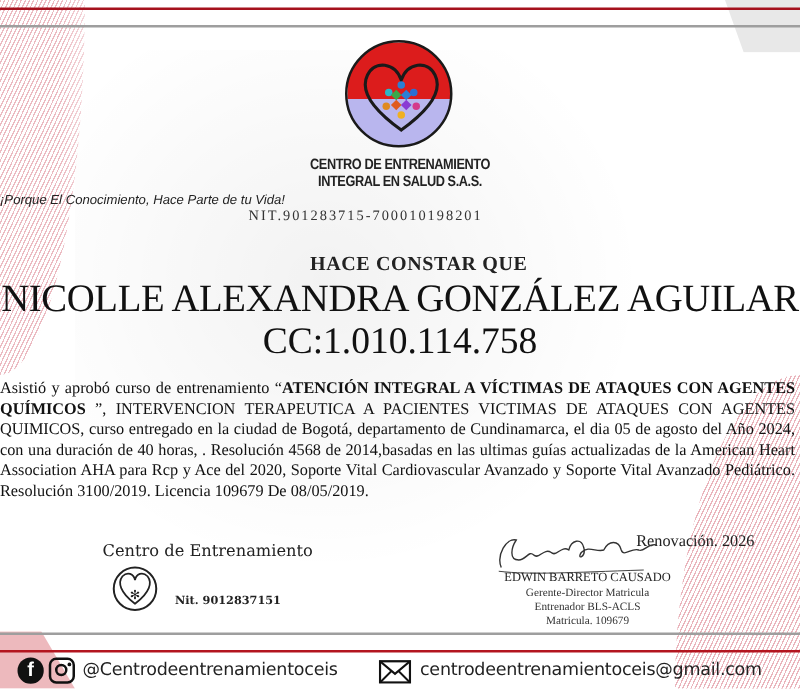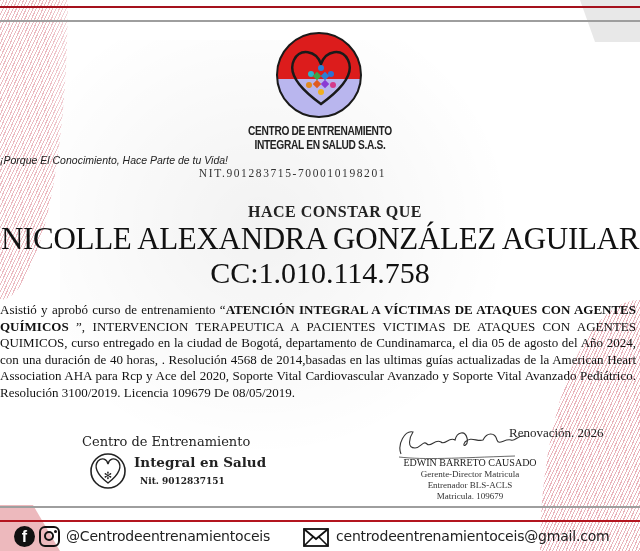--- a/index.html
+++ b/index.html
@@ -142,21 +142,20 @@
 
 <p class="body-text"><span>Asistió y aprobó  curso de entrenamiento “</span><b>ATENCIÓN INTEGRAL A VÍCTIMAS DE ATAQUES CON AGENTES QUÍMICOS</b><span> ”, INTERVENCION TERAPEUTICA A PACIENTES  VICTIMAS DE ATAQUES CON AGENTES QUIMICOS, curso entregado en la ciudad de Bogotá, departamento de Cundinamarca, el dia 05 de agosto del Año 2024,  con una duración  de 40 horas, . Resolución 4568 de 2014,basadas en las ultimas guías actualizadas de la American Heart Association AHA para Rcp y Ace del 2020, Soporte Vital Cardiovascular Avanzado y Soporte Vital Avanzado Pediátrico. Resolución 3100/2019.  Licencia 109679 De 08/05/2019.</span></p>
 
 <div class="stamp">
   <div class="stamp-line1">Centro de Entrenamiento</div>
   <svg class="stamp-emblem" viewBox="0 0 40 40">
     <circle cx="20" cy="21" r="17" fill="none" stroke="#222" stroke-width="1.6"></circle>
     <path d="M20 33 C8 24 6 16 10 11 C14 7 19 9 20 14 C21 9 26 7 30 11 C34 16 32 24 20 33 Z" fill="none" stroke="#222" stroke-width="1.4"></path>
     <text x="20" y="29" text-anchor="middle" font-size="10" font-family="DejaVu Sans, sans-serif" fill="#222">✻</text>
   </svg>
-  <div class="stamp-line2">Integral en Salud</div>
   <div class="stamp-nit">Nit. 9012837151</div>
 </div>
 
 <div class="renov">Renovación. 2026</div>
 <svg class="signature" viewBox="0 0 140 40">
   <path d="M6 30 C2 20 10 6 18 8 C14 14 12 24 20 24 C26 24 28 16 32 20 C36 24 40 14 46 18 C50 22 54 12 60 16 C62 8 70 6 72 14 C74 22 66 24 70 18 C76 12 82 18 88 16 C92 8 100 8 102 16 C104 22 110 14 116 16 C120 18 124 10 130 12" fill="none" stroke="#333" stroke-width="1.1"></path>
   <path d="M4 33 C30 36 60 34 120 32" fill="none" stroke="#444" stroke-width="0.8"></path>
 </svg>
 <div class="sig-name">EDWIN BARRETO CAUSADO</div>
 <div class="sig-title sig-title1">Gerente-Director Matricula</div>

